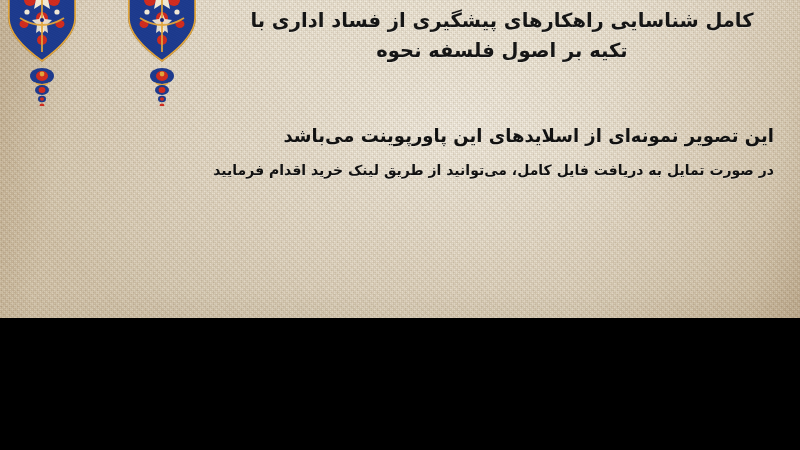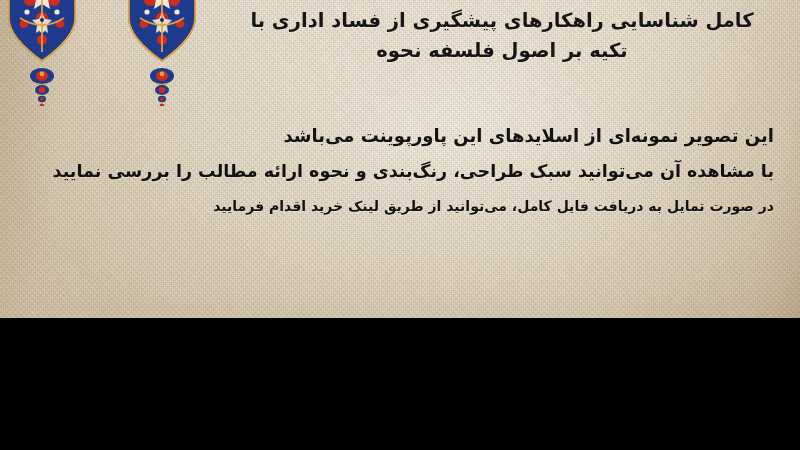--- a/index.html
+++ b/index.html
@@ -292,21 +292,20 @@
     </svg>
   </div>
 
   <div class="title-block">
     <span class="title-line">کامل شناسایی راهکارهای پیشگیری از فساد اداری با</span>
     <span class="title-line">تکیه بر اصول فلسفه نحوه</span>
   </div>
 
   <div class="body-block">
     <span class="body-line l1">این تصویر نمونه‌ای از اسلایدهای این پاورپوینت می‌باشد</span>
-    <span class="body-line l2">با مشاهده آن می‌توانید سبک طراحی، رنگ‌بندی و نحوه ارائه مطالب را بررسی نمایید</span>
     <span class="body-line l3">در صورت تمایل به دریافت فایل کامل، می‌توانید از طریق لینک خرید اقدام فرمایید</span>
   </div>
 
   <div class="black-band"></div>
 
   <div class="fringe-band">
     <div class="fringe-top"></div>
     <svg width="800" height="92" viewBox="0 0 800 92" xmlns="http://www.w3.org/2000/svg">
       <defs>
         <linearGradient id="cordg" x1="0" y1="0" x2="0" y2="1">

